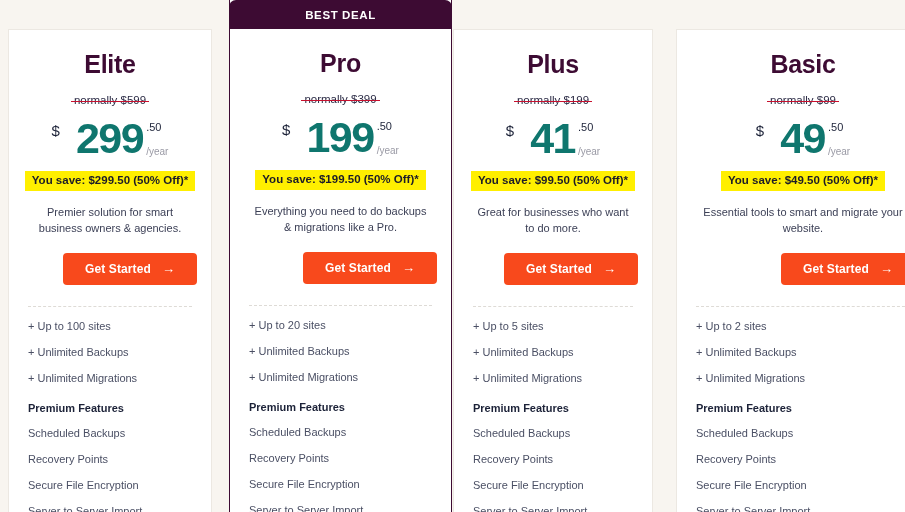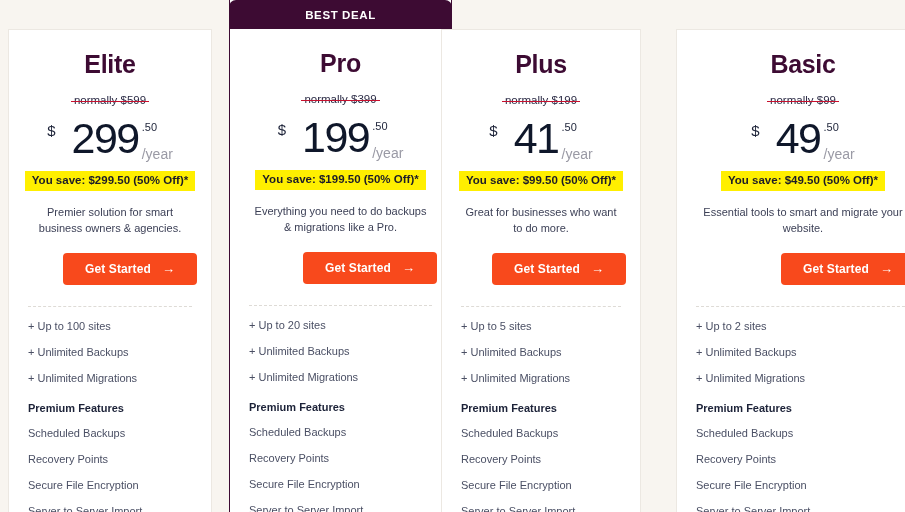--- a/index.html
+++ b/index.html
@@ -119,40 +119,40 @@
   }
   .currency {
     font-size: 15px;
     color: #1c2238;
     font-weight: normal;
     margin-top: 4px;
     line-height: 1;
   }
   .amount {
     font-size: 43px;
-    color: #0f172a;
-    font-weight: normal;
+    color: #0f766e;
+    font-weight: bold;
     line-height: 0.92;
     letter-spacing: -1.5px;
     margin-left: 16px;
   }
   .cents-block {
     display: flex;
     flex-direction: column;
     margin-left: 3px;
     margin-top: 3px;
   }
   .cents {
     font-size: 11px;
     color: #1c2238;
     font-weight: normal;
     line-height: 1;
   }
   .period {
-    font-size: 14px;
+    font-size: 10px;
     color: #9a9aa5;
     margin-top: 14px;
     line-height: 1;
   }
 
   .save-badge-wrap {
     display: flex;
     justify-content: center;
     margin-top: 6px;
   }
@@ -322,21 +322,21 @@
         </ul>
         <div class="premium-heading">Premium Features</div>
         <ul class="premium-list">
           <li>Scheduled Backups</li>
           <li>Recovery Points</li>
           <li>Secure File Encryption</li>
           <li>Server to Server Import</li>
         </ul>
       </div>
     </div>
-    <div class="card standard" style="left: 441px; width: 200px;">
+    <div class="card standard" style="left: 453px; width: 200px;">
       <div class="card-inner">
         <div class="plan-title">Plus</div>
         <div class="normally"><span class="strike-text">normally $199</span></div>
         <div class="price-row">
           <span class="currency">$</span>
           <span class="amount">41</span>
           <span class="cents-block">
             <span class="cents">.50</span>
             <span class="period">/year</span>
           </span>

